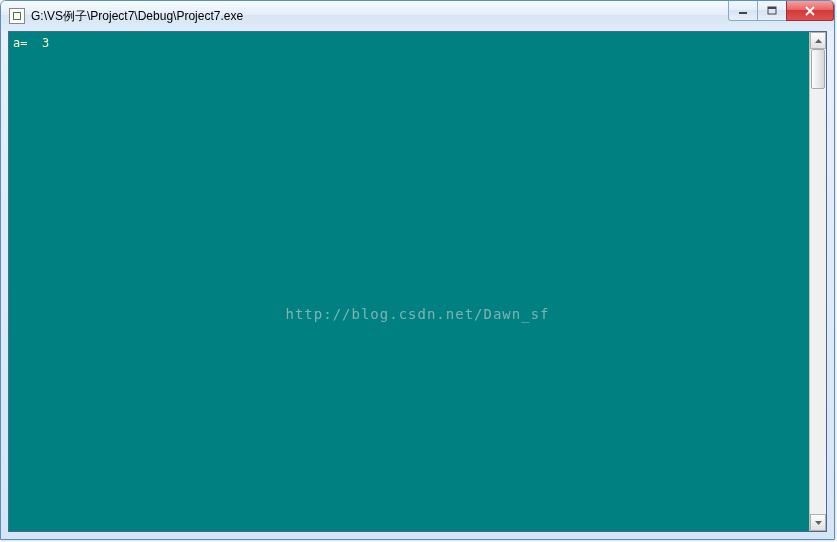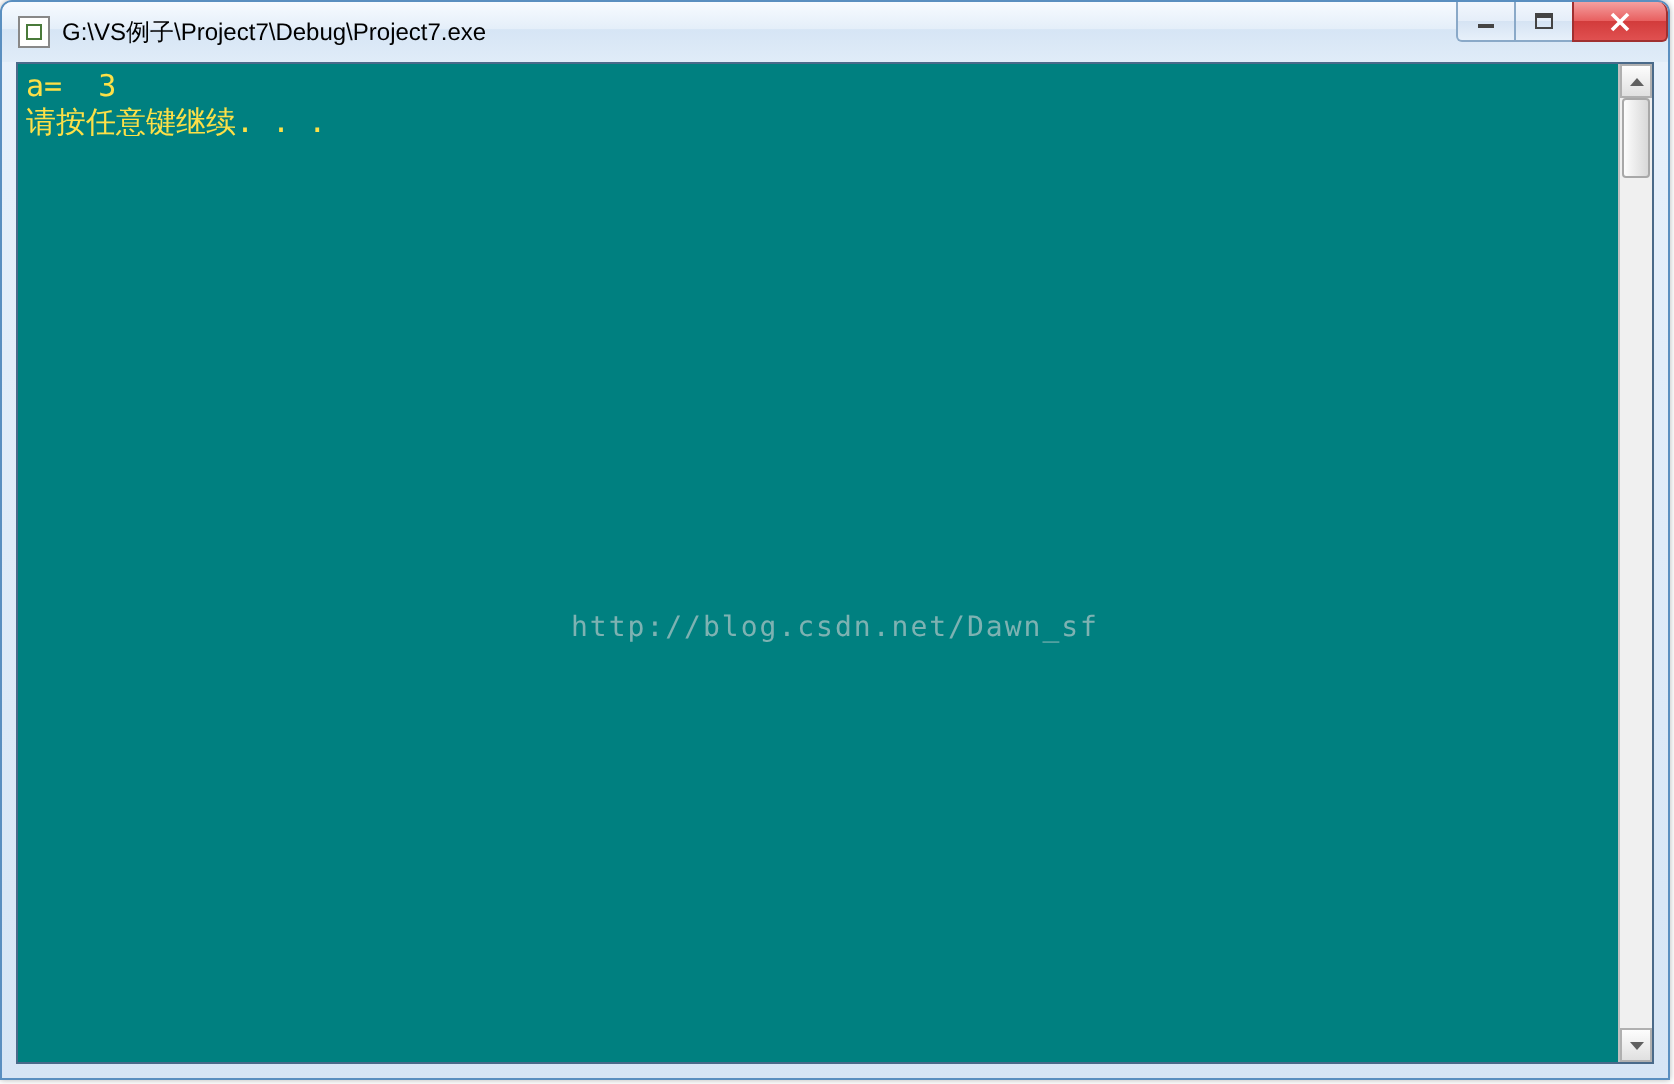--- a/index.html
+++ b/index.html
@@ -90,23 +90,23 @@
       flex: 1;
       margin: 0 7px 7px 7px;
       border: 1px solid #4a6a8a;
       background: #008080;
       position: relative;
       display: flex;
     }
     .console {
       flex: 1;
       font-family: "NSimSun", "SimSun", "Consolas", monospace;
-      font-size: 15px;
+      font-size: 12px;
       line-height: 18px;
-      color: #fde047;
+      color: #fef9c3;
       padding: 2px 4px;
       white-space: pre;
       overflow: hidden;
     }
     .scrollbar {
       width: 17px;
       background: #f0f0f0;
       border-left: 1px solid #c0c0c0;
       display: flex;
       flex-direction: column;
@@ -173,21 +173,21 @@
           </svg>
       </div>
       <div class="ctrl-btn close" title="Close">
         <svg width="12" height="10" viewBox="0 0 12 10">
             <path d="M2 1 L10 9 M10 1 L2 9" stroke="#fff" stroke-width="1.8"></path>
           </svg>
       </div>
     </div>
   </div>
   <div class="client-area">
-    <div class="console"><span class="line1">a=  3</span><span class="line2">请按任意键继续. . .</span></div>
+    <div class="console"><span class="line1">a=  3</span></div>
     <div class="scrollbar">
       <div class="sb-btn">
         <svg width="7" height="4" viewBox="0 0 7 4">
             <path d="M0 4 L3.5 0 L7 4 Z" fill="#606060"></path>
           </svg>
       </div>
       <div class="sb-track">
         <div class="sb-thumb"></div>
       </div>
       <div class="sb-btn">

